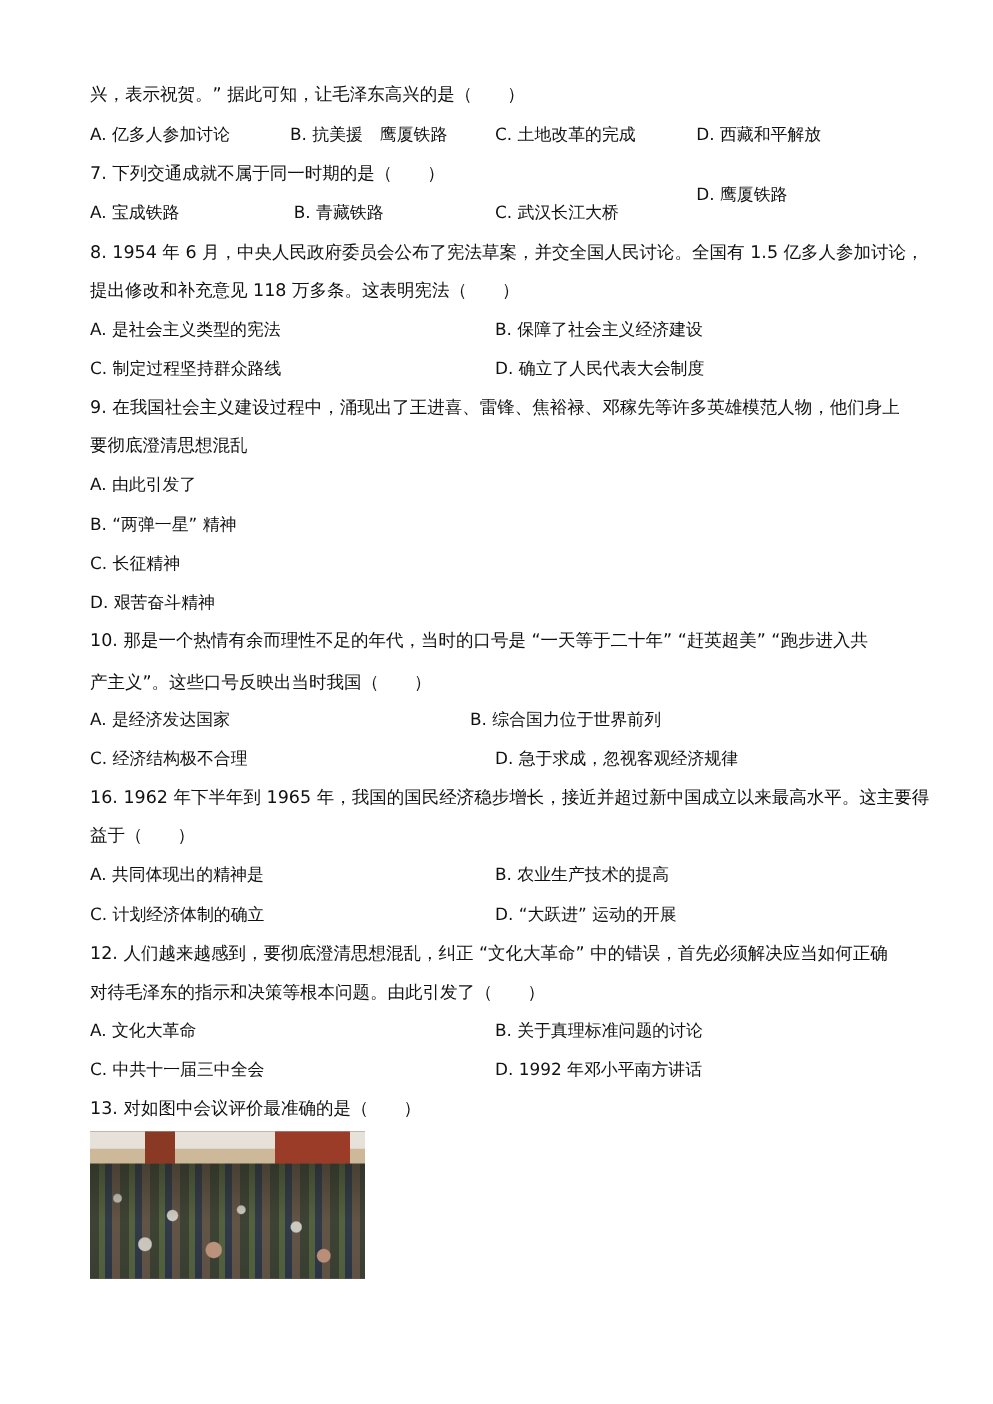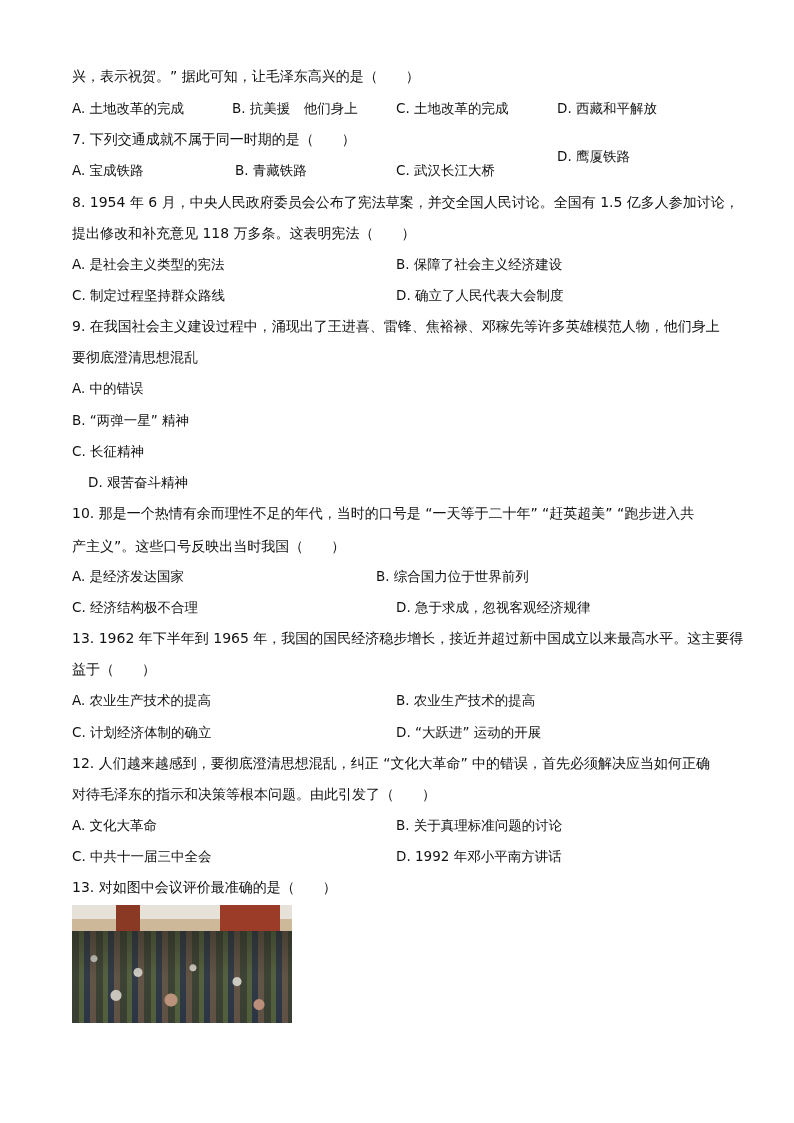--- a/index.html
+++ b/index.html
@@ -24,55 +24,55 @@
       radial-gradient(circle at 85% 80%, #d8a38b 0 5px, transparent 6px),
       repeating-linear-gradient(90deg, #3e4536 0 7px, #5b6b43 7px 12px, #2f3a4d 12px 18px, #6c5b4c 18px 24px),
       #4a4a3a; }
   .photo .crowd::after { content: ""; position: absolute; inset: 0;
     background: linear-gradient(180deg, rgba(40,40,30,0.55) 0%, rgba(60,60,45,0.2) 50%, rgba(20,20,20,0.15) 100%); }
 </style>
 </head>
 <body>
 
 <div class="line" style="top:68px">兴，表示祝贺。” 据此可知，让毛泽东高兴的是（　　）</div>
-<div class="opt" style="left:72px;top:100px">A.  土地改革的完成</div>
-<div class="opt" style="left:232px;top:100px">B.  抗美援　他们身上</div>
+<div class="opt" style="left:72px;top:100px">A.  亿多人参加讨论</div>
+<div class="opt" style="left:232px;top:100px">B.  抗美援　鹰厦铁路</div>
 <div class="opt" style="left:396px;top:100px">C.  土地改革的完成</div>
 <div class="opt" style="left:557px;top:100px">D.  西藏和平解放</div>
 
 <div class="line" style="top:131px">7.  下列交通成就不属于同一时期的是（　　）</div>
 <div class="opt" style="left:72px;top:162px">A.  宝成铁路</div>
 <div class="opt" style="left:235px;top:162px">B.  青藏铁路</div>
 <div class="opt" style="left:396px;top:162px">C.  武汉长江大桥</div>
 <div class="opt" style="left:557px;top:148px">D.  鹰厦铁路</div>
 
 <div class="line" style="top:194px">8. 1954 年 6 月，中央人民政府委员会公布了宪法草案，并交全国人民讨论。全国有 1.5 亿多人参加讨论，</div>
 <div class="line" style="top:225px">提出修改和补充意见 118 万多条。这表明宪法（　　）</div>
 <div class="opt" style="left:72px;top:256px">A.  是社会主义类型的宪法</div>
 <div class="opt" style="left:396px;top:256px">B.  保障了社会主义经济建设</div>
 <div class="opt" style="left:72px;top:287px">C.  制定过程坚持群众路线</div>
 <div class="opt" style="left:396px;top:287px">D.  确立了人民代表大会制度</div>
 
 <div class="line" style="top:318px">9.  在我国社会主义建设过程中，涌现出了王进喜、雷锋、焦裕禄、邓稼先等许多英雄模范人物，他们身上</div>
 <div class="line" style="top:349px">要彻底澄清思想混乱</div>
-<div class="opt" style="left:72px;top:380px">A.  中的错误</div>
+<div class="opt" style="left:72px;top:380px">A.  由此引发了</div>
 <div class="opt" style="left:72px;top:412px">B.  “两弹一星” 精神</div>
 <div class="opt" style="left:72px;top:443px">C.  长征精神</div>
-<div class="opt" style="left:88px;top:474px">D.  艰苦奋斗精神</div>
+<div class="opt" style="left:72px;top:474px">D.  艰苦奋斗精神</div>
 
 <div class="line" style="top:505px">10.  那是一个热情有余而理性不足的年代，当时的口号是 “一天等于二十年” “赶英超美” “跑步进入共</div>
 <div class="line" style="top:538px">产主义”。这些口号反映出当时我国（　　）</div>
 <div class="opt" style="left:72px;top:568px">A.  是经济发达国家</div>
 <div class="opt" style="left:376px;top:568px">B.  综合国力位于世界前列</div>
 <div class="opt" style="left:72px;top:599px">C.  经济结构极不合理</div>
 <div class="opt" style="left:396px;top:599px">D.  急于求成，忽视客观经济规律</div>
 
-<div class="line" style="top:630px">13. 1962 年下半年到 1965 年，我国的国民经济稳步增长，接近并超过新中国成立以来最高水平。这主要得</div>
+<div class="line" style="top:630px">16. 1962 年下半年到 1965 年，我国的国民经济稳步增长，接近并超过新中国成立以来最高水平。这主要得</div>
 <div class="line" style="top:661px">益于（　　）</div>
-<div class="opt" style="left:72px;top:692px">A.  农业生产技术的提高</div>
+<div class="opt" style="left:72px;top:692px">A.  共同体现出的精神是</div>
 <div class="opt" style="left:396px;top:692px">B.  农业生产技术的提高</div>
 <div class="opt" style="left:72px;top:724px">C.  计划经济体制的确立</div>
 <div class="opt" style="left:396px;top:724px">D.  “大跃进” 运动的开展</div>
 
 <div class="line" style="top:755px">12.  人们越来越感到，要彻底澄清思想混乱，纠正 “文化大革命” 中的错误，首先必须解决应当如何正确</div>
 <div class="line" style="top:786px">对待毛泽东的指示和决策等根本问题。由此引发了（　　）</div>
 <div class="opt" style="left:72px;top:817px">A.  文化大革命</div>
 <div class="opt" style="left:396px;top:817px">B.  关于真理标准问题的讨论</div>
 <div class="opt" style="left:72px;top:848px">C.  中共十一届三中全会</div>
 <div class="opt" style="left:396px;top:848px">D. 1992 年邓小平南方讲话</div>

